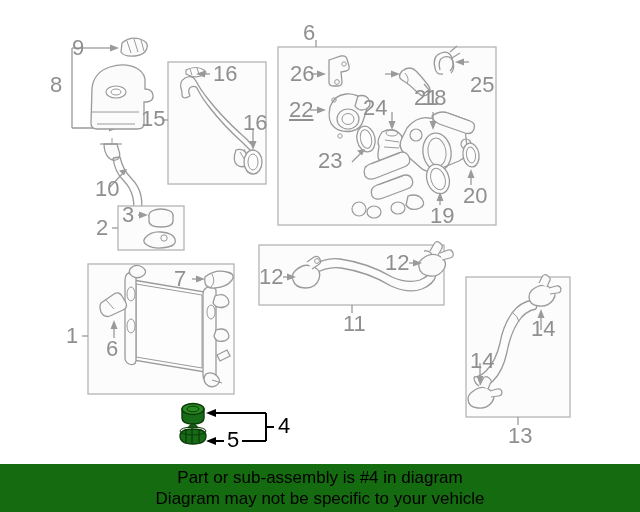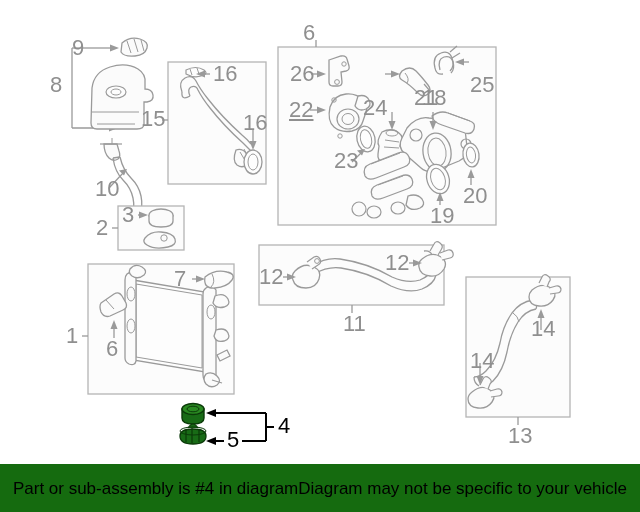--- a/index.html
+++ b/index.html
@@ -20,21 +20,21 @@
     font-size:22px;
     line-height:22px;
     font-family:"Liberation Sans", sans-serif;
     white-space:nowrap;
     user-select:none;
   }
   .callout.hl{color:#000000;}
   #banner{
     position:absolute;left:0;bottom:0;width:640px;height:48px;
     background:#156b0f;
-    display:flex;flex-direction:row;
+    display:flex;flex-direction:column;
     align-items:center;justify-content:center;
   }
   #banner .line{
     color:#000000;font-size:17px;line-height:21px;
     font-family:"Liberation Sans", sans-serif;
   }
 </style>
 </head>
 <body>
 
@@ -391,21 +391,21 @@
   <div class="callout" style="left:141px; top:108px;">15</div>
   <div class="callout" style="left:213px; top:63px;">16</div>
   <div class="callout" style="left:243px; top:112px;">16</div>
   <div class="callout" style="left:303px; top:22px;">6</div>
   <div class="callout" style="left:290px; top:63px;">26</div>
   <div class="callout" style="left:363px; top:63px;margin-top:34px;">24</div>
   <div class="callout" style="left:470px; top:51px;margin-top:23px;">25</div>
   <div class="callout" style="left:289px; top:99px;text-decoration:underline;">22</div>
   <div class="callout" style="left:382px; top:87px;margin-left:32px;">21</div>
   <div class="callout" style="left:422px; top:87px;text-align:right;">18</div>
-  <div class="callout" style="left:334px; top:150px;">23</div>
+  <div class="callout" style="left:318px; top:150px;">23</div>
   <div class="callout" style="left:430px; top:205px;text-align:right;">19</div>
   <div class="callout" style="left:463px; top:185px;">20</div>
   <div class="callout" style="left:96px;  top:217px;">2</div>
   <div class="callout" style="left:122px; top:204px;">3</div>
   <div class="callout" style="left:66px;  top:325px;">1</div>
   <div class="callout" style="left:106px; top:338px;">6</div>
   <div class="callout" style="left:174px; top:268px;">7</div>
   <div class="callout" style="left:343px; top:313px;">11</div>
   <div class="callout" style="left:259px; top:266px;">12</div>
   <div class="callout" style="left:385px; top:252px;">12</div>

